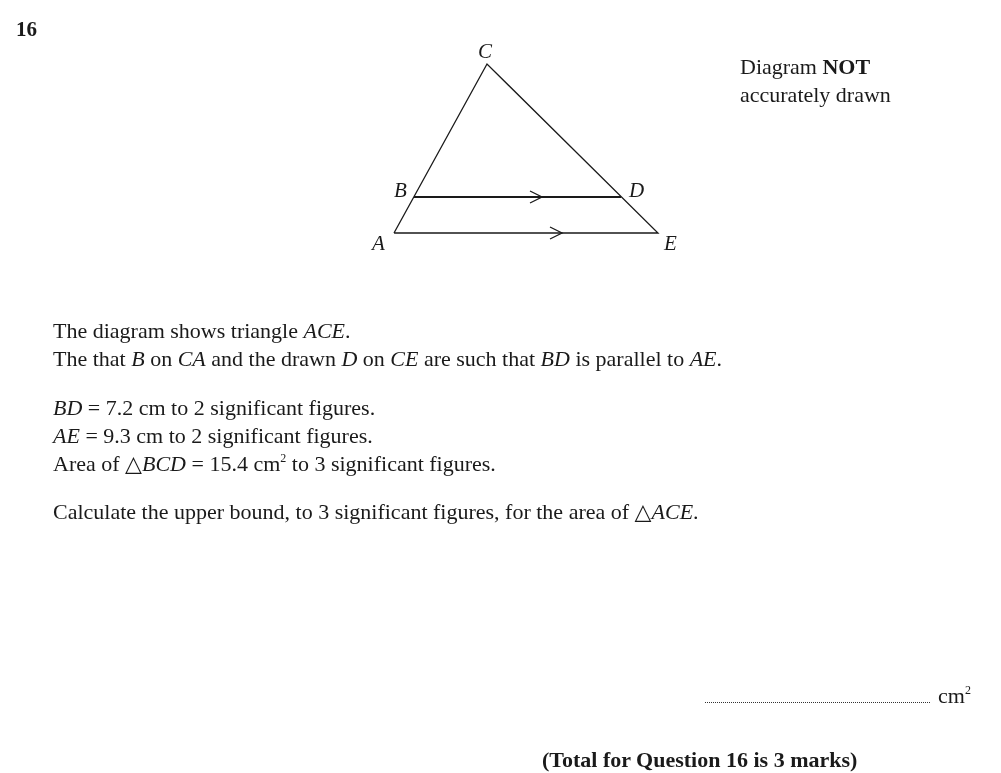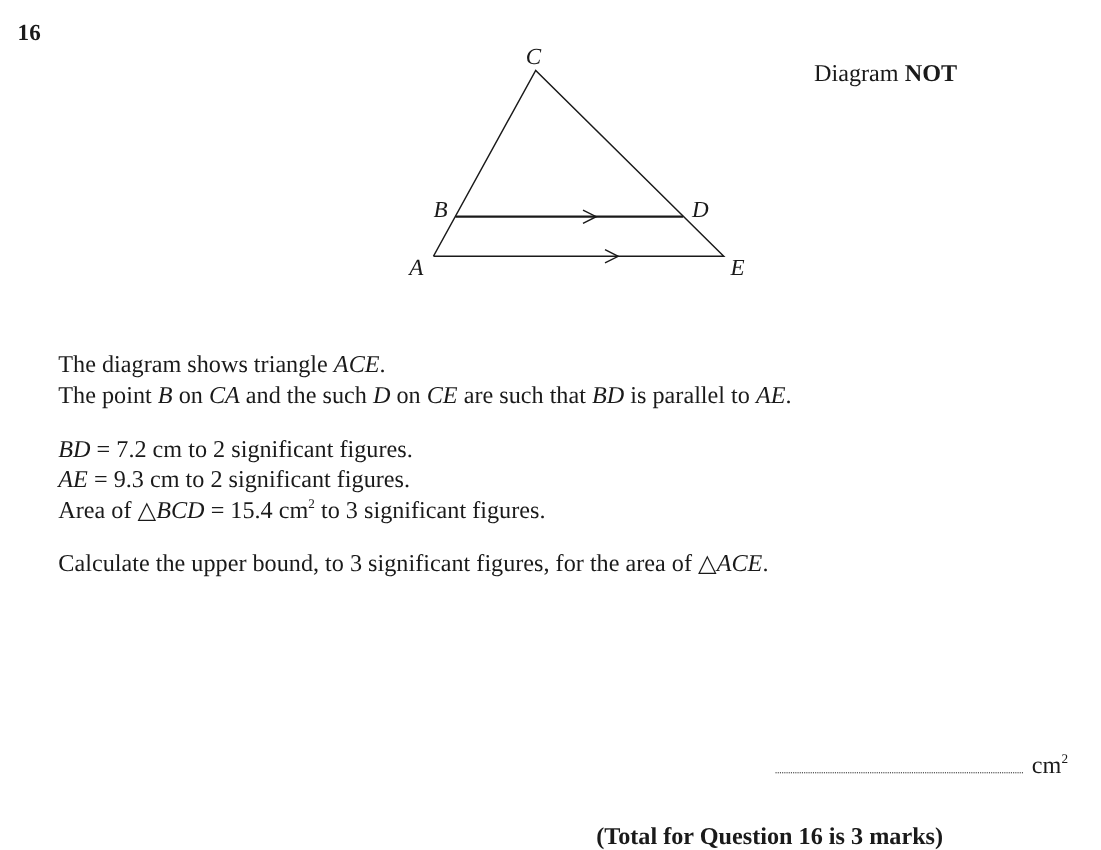--- a/index.html
+++ b/index.html
@@ -35,25 +35,26 @@
   </g>
   <text class="lbl" x="478" y="58">C</text>
   <text class="lbl" x="394" y="197">B</text>
   <text class="lbl" x="629" y="197">D</text>
   <text class="lbl" x="372" y="250">A</text>
   <text class="lbl" x="664" y="250">E</text>
 </svg>
 
 <div class="abs note">
   <span>Diagram </span><b>NOT</b><br>
+  <span>accurately drawn</span>
 </div>
 
 <div class="abs text" style="top:289px">
   <span>The diagram shows triangle </span><i>ACE</i><span>.</span><br>
-  <span>The point </span><i>B</i><span> on </span><i>CA</i><span> and the such </span><i>D</i><span> on </span><i>CE</i><span> are such that </span><i>BD</i><span> is parallel to </span><i>AE</i><span>.</span>
+  <span>The that </span><i>B</i><span> on </span><i>CA</i><span> and the drawn </span><i>D</i><span> on </span><i>CE</i><span> are such that </span><i>BD</i><span> is parallel to </span><i>AE</i><span>.</span>
 </div>
 
 <div class="abs text" style="top:366px">
   <i>BD</i><span> = 7.2 cm to 2 significant figures.</span><br>
   <i>AE</i><span> = 9.3 cm to 2 significant figures.</span><br>
   <span>Area of △</span><i>BCD</i><span> = 15.4 cm</span><sup>2</sup><span> to 3 significant figures.</span>
 </div>
 
 <div class="abs text" style="top:470px">
   <span>Calculate the upper bound, to 3 significant figures, for the area of △</span><i>ACE</i><span>.</span>

